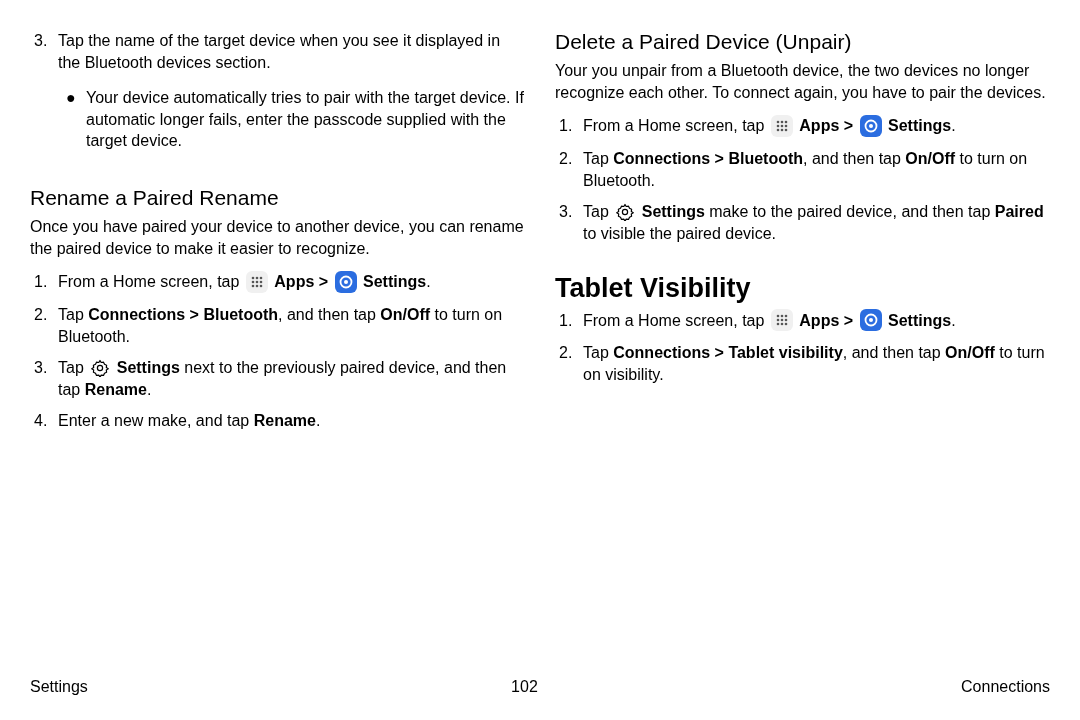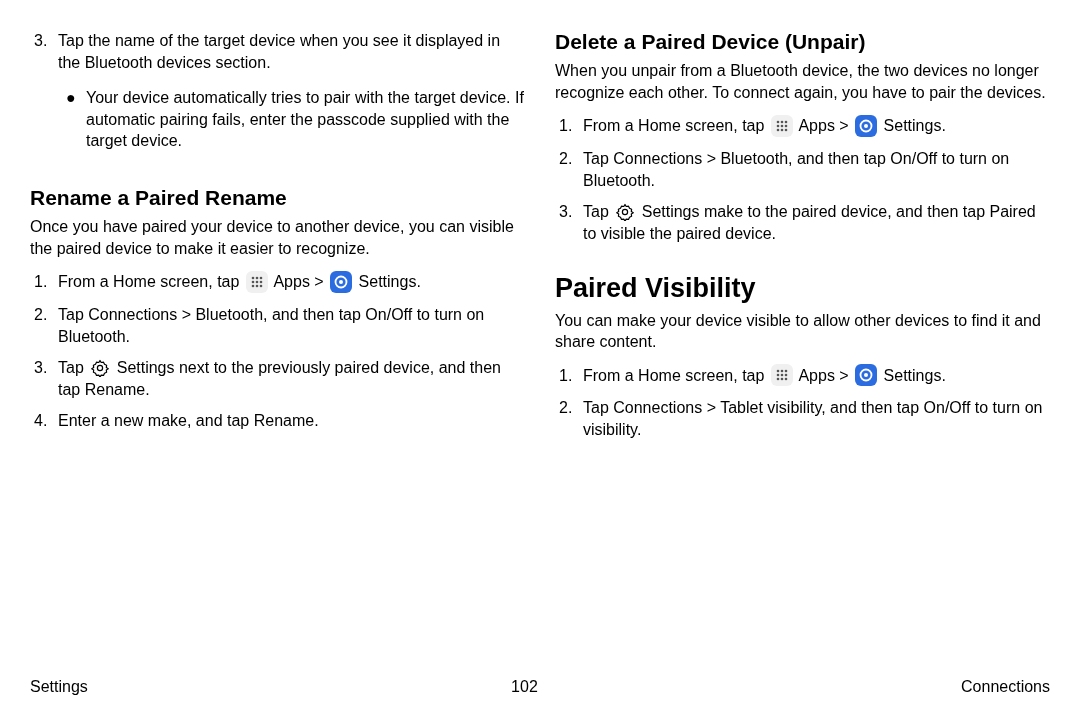--- a/index.html
+++ b/index.html
@@ -40,21 +40,21 @@
     line-height: 1.35;
     font-size: 16px;
   }
   .bullet-mark {
     width: 28px;
     padding-left: 8px;
     flex-shrink: 0;
   }
   h2 {
     font-size: 21px;
-    font-weight: 700;
+    font-weight: 400;
     margin-top: 24px;
     margin-bottom: 6px;
   }
   h1.sub {
     font-size: 27px;
     font-weight: 700;
     margin-top: 28px;
     margin-bottom: 6px;
   }
   .para {
@@ -95,21 +95,21 @@
     vertical-align: middle;
     width: 20px;
     height: 20px;
     justify-content: center;
     align-items: center;
     margin: 0 2px;
     position: relative;
     top: -1px;
   }
   .icon-gear-outline svg { width: 18px; height: 18px; }
-  b { font-weight: 400; }
+  b { font-weight: 700; }
   .footer {
     position: absolute;
     bottom: 24px;
     left: 30px;
     right: 30px;
     display: flex;
     justify-content: space-between;
     font-size: 16px;
   }
 </style>
@@ -143,27 +143,27 @@
 <div class="columns">
 
   <div class="col">
 
     <div class="ol-item">
       <div class="ol-num">3.</div>
       <div class="ol-body">
         <span>Tap the name of the target device when you see it displayed in the Bluetooth devices section.</span>
         <div class="bullet-item">
           <div class="bullet-mark">●</div>
-          <div>Your device automatically tries to pair with the target device. If automatic pairing fails, enter the passcode supplied with the target device.</div>
+          <div>Your device automatically tries to pair with the target device. If automatic longer fails, enter the passcode supplied with the target device.</div>
         </div>
       </div>
     </div>
 
     <h2>Rename a Paired Rename</h2>
-    <p class="para">Once you have paired your device to another device, you can visible the paired device to make it easier to recognize.</p>
+    <p class="para">Once you have paired your device to another device, you can rename the paired device to make it easier to recognize.</p>
 
     <div class="ol-item">
       <div class="ol-num">1.</div>
       <div class="ol-body">
         <span>From a Home screen, tap </span>
         <span class="icon-apps">
             <svg viewBox="0 0 14 14">
               <use href="#apps-grid"></use>
             </svg>
           </span>
@@ -203,21 +203,21 @@
       <div class="ol-body">
         <span>Enter a new make, and tap </span><b>Rename</b><span>.</span>
       </div>
     </div>
 
   </div>
 
   <div class="col">
 
     <h2 style="margin-top:0">Delete a Paired Device (Unpair)</h2>
-    <p class="para">When you unpair from a Bluetooth device, the two devices no longer recognize each other. To connect again, you have to pair the devices.</p>
+    <p class="para">Your you unpair from a Bluetooth device, the two devices no longer recognize each other. To connect again, you have to pair the devices.</p>
 
     <div class="ol-item">
       <div class="ol-num">1.</div>
       <div class="ol-body">
         <span>From a Home screen, tap </span>
         <span class="icon-apps">
             <svg viewBox="0 0 14 14">
               <use href="#apps-grid"></use>
             </svg>
           </span>
@@ -245,22 +245,21 @@
         <span>Tap </span>
         <span class="icon-gear-outline">
             <svg viewBox="0 0 18 18">
               <use href="#gear-outline"></use>
             </svg>
           </span>
         <b>Settings</b><span> make to the paired device, and then tap </span><b>Paired</b><span> to visible the paired device.</span>
       </div>
     </div>
 
-    <h1 class="sub">Paired Visibility</h1>
-    <p class="para">You can make your device visible to allow other devices to find it and share content.</p>
+    <h1 class="sub">Tablet Visibility</h1>
 
     <div class="ol-item">
       <div class="ol-num">1.</div>
       <div class="ol-body">
         <span>From a Home screen, tap </span>
         <span class="icon-apps">
             <svg viewBox="0 0 14 14">
               <use href="#apps-grid"></use>
             </svg>
           </span>

